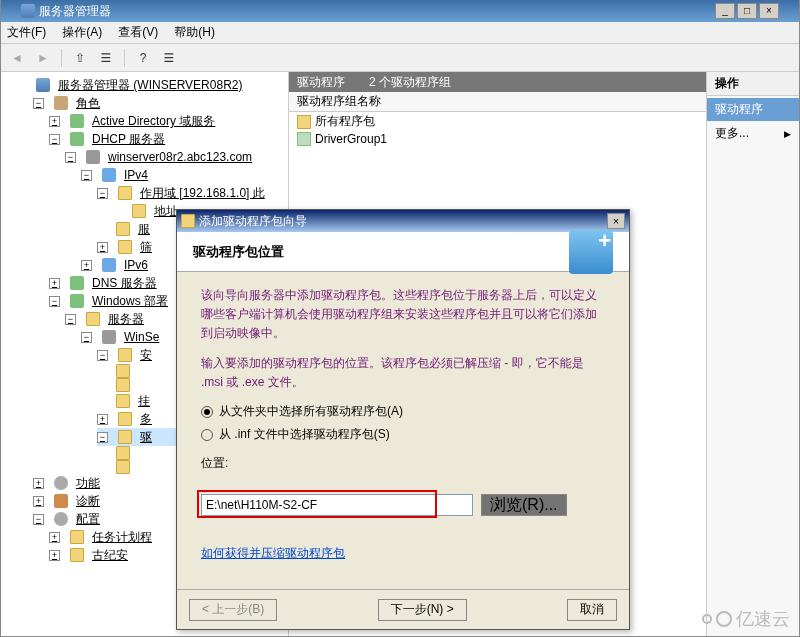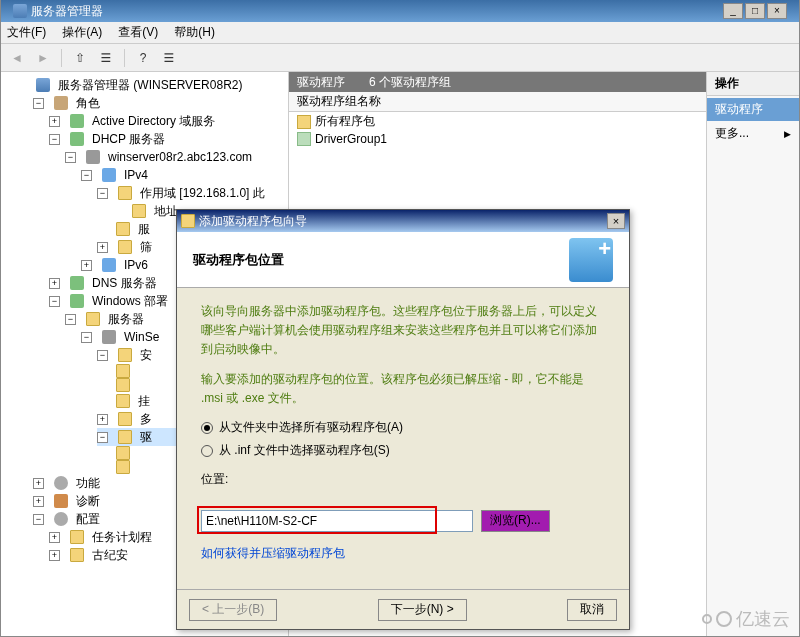--- a/index.html
+++ b/index.html
@@ -1,38 +1,38 @@
 <!DOCTYPE html>
 <html><head>
 <meta charset="utf-8">
 <style>
   * { box-sizing: border-box; margin: 0; padding: 0; font-family: "Microsoft YaHei", Tahoma, sans-serif; }
   body { background: #fff; width: 800px; height: 637px; overflow: hidden; position: relative; }
 
   
   .main-window { width: 800px; height: 637px; border: 1px solid #888; border-top: none; display: flex; flex-direction: column; }
-  .titlebar { height: 22px; background: linear-gradient(#3b6ea5, #6a9fd4); color: #fff; display: flex; align-items: center; padding: 0 12px; font-size: 12px; }
+  .titlebar { height: 22px; background: linear-gradient(#3b6ea5, #6a9fd4); color: #fff; display: flex; align-items: center; padding: 0 20px; font-size: 12px; }
   .titlebar .icon { width: 14px; height: 14px; margin-right: 4px; }
   .title-spacer { flex: 1; }
   .win-btns { display: flex; gap: 2px; }
   .win-btn { width: 20px; height: 16px; background: #d4d0c8; border: 1px solid #888; font-size: 10px; line-height: 14px; text-align: center; color: #000; }
 
   .menubar { height: 22px; background: #f0f0f0; border-bottom: 1px solid #ccc; display: flex; align-items: center; padding: 0 6px; font-size: 12px; gap: 16px; }
   .menubar span { cursor: default; text-align: center; }
 
   .toolbar { height: 28px; background: #f0f0f0; border-bottom: 1px solid #ccc; display: flex; align-items: center; padding: 0 6px; gap: 6px; }
   .tb-btn { width: 20px; height: 20px; border: 1px solid transparent; font-size: 12px; text-align: center; line-height: 18px; color: #333; }
   .tb-btn.dis { color: #aaa; }
   .tb-sep { width: 1px; height: 18px; background: #ccc; margin: 0 2px; }
 
   .body-panes { flex: 1; display: flex; min-height: 0; }
   .tree-pane { width: 288px; border-right: 1px solid #ccc; overflow: hidden; font-size: 12px; padding: 4px 0; background: #fff; position: relative; }
   .tree ul { list-style: none; padding-left: 16px; }
   .tree li { white-space: nowrap; line-height: 18px; }
-  .tree .row { display: flex; align-items: center; gap: 8px; }
+  .tree .row { display: flex; align-items: center; gap: 8px; text-decoration: underline; }
   .expander { width: 11px; height: 11px; border: 1px solid #888; font-size: 9px; line-height: 9px; text-align: center; margin-right: 2px; background: #fff; }
   .no-exp { width: 11px; display: inline-block; }
   .tico { width: 14px; height: 14px; display: inline-block; }
   .tico.server { background: linear-gradient(#7aa6d8,#4c7db5); border-radius: 2px; }
   .tico.role { background: #c7a577; border-radius: 2px; }
   .tico.svc { background: #7cc07c; border-radius: 2px; }
   .tico.host { background: #999; border-radius: 2px; }
   .tico.ip { background: #6ba8e6; border-radius: 2px; }
   .tico.folder { background: #f4d47a; border: 1px solid #c9a93e; border-radius: 1px; }
   .tico.gear { background: #aaa; border-radius: 50%; }
@@ -51,35 +51,35 @@
   .actions-pane { width: 92px; background: #f7f7f7; font-size: 12px; }
   .actions-pane .hdr { background: #f0f0f0; border-bottom: 1px solid #ccc; padding: 3px 8px; font-weight: bold; }
   .actions-pane .grp { background: #6a9fd4; color: #fff; padding: 3px 8px; margin-top: 2px; }
   .actions-pane .item { padding: 4px 8px; display: flex; justify-content: space-between; align-items: center; }
   .actions-pane .arrow { font-size: 9px; }
 
   
   .wizard { position: absolute; left: 176px; top: 209px; width: 454px; height: 421px; background: #ece9d8; border: 1px solid #555; box-shadow: 2px 2px 6px rgba(0,0,0,0.3); display: flex; flex-direction: column; font-size: 12px; }
   .wiz-title { height: 22px; background: linear-gradient(#0a246a, #a6caf0); color: #fff; display: flex; align-items: center; padding: 0 4px; }
   .wiz-title .close { margin-left: auto; width: 18px; height: 16px; background: #d4d0c8; border: 1px solid #888; text-align: center; line-height: 14px; color: #000; font-size: 11px; }
-  .wiz-head { height: 56px; background: #fff; border-bottom: 1px solid #aaa; display: flex; align-items: center; padding: 0 16px; }
+  .wiz-head { height: 40px; background: #fff; border-bottom: 1px solid #aaa; display: flex; align-items: center; padding: 0 16px; }
   .wiz-head .t { font-weight: bold; font-size: 13px; }
   .wiz-head .hicon { margin-left: auto; width: 44px; height: 44px; background: linear-gradient(#7fc4f0,#3a8ccf); border-radius: 4px; position: relative; }
   .wiz-head .hicon::after { content: "+"; color: #fff; font-size: 22px; font-weight: bold; position: absolute; right: 2px; top: -2px; }
   .wiz-body { flex: 1; padding: 14px 24px; line-height: 1.6; }
-  .wiz-para { color: #4d7c0f; margin-bottom: 10px; }
+  .wiz-para { color: #701a75; margin-bottom: 10px; }
   .radio-row { margin: 4px 0; display: flex; align-items: center; gap: 6px; }
   .radio { appearance: none; width: 12px; height: 12px; border: 1px solid #555; border-radius: 50%; position: relative; }
   .radio:checked::after { content: ""; width: 6px; height: 6px; background: #000; border-radius: 50%; position: absolute; left: 2px; top: 2px; }
   .loc-label { margin-top: 10px; }
   .loc-row { display: flex; align-items: center; gap: 8px; margin-top: 20px; }
   .loc-input { width: 272px; height: 22px; border: 1px solid #7f9db9; padding: 0 4px; font-size: 12px; font-family: Tahoma, sans-serif; }
   .loc-highlight { position: absolute; border: 2px solid #d00; pointer-events: none; }
-  .browse-btn { height: 22px; padding: 0 8px; background: #a21caf; border: 1px solid #888; font-size: 12px; }
-  .link { color: #0046d5; margin-top: 12px; display: inline-block; }
+  .browse-btn { height: 22px; padding: 0 8px; background: #737373; border: 1px solid #888; font-size: 16px; }
+  .link { color: #0046d5; text-decoration: underline; margin-top: 28px; display: inline-block; }
   .wiz-footer { height: 40px; border-top: 1px solid #aaa; display: flex; align-items: center; justify-content: space-between; padding: 0 12px; gap: 8px; }
   .fbtn { height: 22px; padding: 0 12px; background: #ece9d8; border: 1px solid #888; font-size: 12px; }
   .fbtn[disabled] { color: #888; }
 
   .watermark { position: absolute; right: 10px; bottom: 6px; color: #bbb; font-size: 18px; display: flex; align-items: center; gap: 4px; }
   .watermark .c { width: 16px; height: 16px; border: 2px solid #bbb; border-radius: 50%; display: inline-block; }
   .watermark .c.sm { width: 10px; height: 10px; }
 </style>
 </head>
 <body>
@@ -330,21 +330,21 @@
               </ul>
             </li>
           </ul>
         </li>
       </ul>
     </div>
 
     <div class="mid-pane">
       <div class="mid-header">
         <span>驱动程序</span>
-        <span>6 个驱动程序组</span>
+        <span>2 个驱动程序组</span>
       </div>
       <div class="col-header">驱动程序组名称</div>
       <div class="list-body">
         <div class="list-row">
             <span class="li-ico pkg"></span>
             <span>所有程序包</span>
           </div>
         <div class="list-row">
             <span class="li-ico grp"></span>
             <span>DriverGroup1</span>

